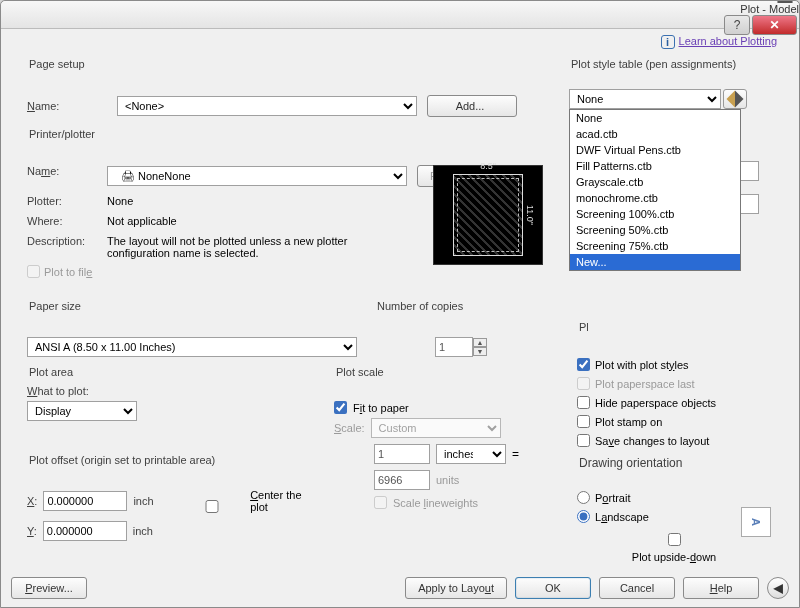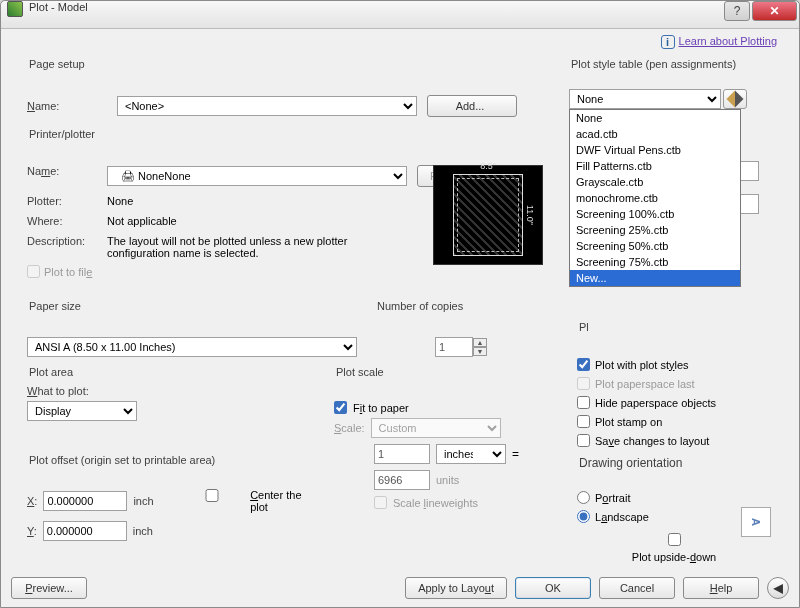--- a/index.html
+++ b/index.html
@@ -1,20 +1,20 @@
 <!DOCTYPE html>
 <html><head>
 <meta charset="utf-8">
 <style>
 * { box-sizing: border-box; margin: 0; padding: 0; font-family: "Segoe UI", Tahoma, sans-serif; font-size: 11px; }
 body { background: #e8e8e8; width: 800px; height: 608px; overflow: hidden; position: relative; }
 
 .window { position: absolute; top: 0; left: 0; width: 800px; height: 608px; background: #f0f0f0; border: 1px solid #8a8a8a; border-radius: 5px 5px 0 0; box-shadow: 0 0 8px rgba(0,0,0,.3); }
 
-.titlebar { height: 28px; background: linear-gradient(#f7f7f7,#e4e4e4); border-bottom: 1px solid #bbb; display: flex; align-items: flex-start; border-radius: 5px 5px 0 0; }
+.titlebar { height: 28px; background: linear-gradient(#f7f7f7,#e4e4e4); border-bottom: 1px solid #bbb; display: flex; align-items: flex-end; border-radius: 5px 5px 0 0; flex-direction: column; }
 .titlebar .app-icon { width: 16px; height: 16px; margin: 0 6px; background: linear-gradient(45deg,#2e7d32,#8bc34a); border: 1px solid #555; border-radius: 2px; }
 .titlebar .title { flex: 1; color: #333; }
 .titlebar .btns { display: flex; }
 .titlebar .btn { width: 30px; height: 20px; margin-right: 2px; background: linear-gradient(#e8e8e8,#d0d0d0); border: 1px solid #8a8a8a; border-radius: 3px; display:flex;align-items:center;justify-content:center; color:#444; font-size:12px;}
 .titlebar .help-btn { width: 26px; }
 .titlebar .close { background: linear-gradient(#e78,#c22b2b); color:#fff; width:45px; font-weight:bold;}
 
 .body { position: absolute; top: 28px; left: 0; right: 0; bottom: 0; padding: 8px 10px 10px 10px; }
 
 .link-learn { position:absolute; right:22px; top:6px; color:#6a3fb5; text-decoration:underline; }
@@ -71,21 +71,21 @@
 #g-scale .chk{margin-top:16px;}
 #g-scale input[type=text]{width:56px;}
 #g-scale select{width:70px;}
 #g-scale .row.indent{margin-left:40px;margin-top:6px;}
 .eq{font-size:12px;}
 
 
 #g-offset{top:426px;left:18px;width:298px;height:80px;border:none;}
 #g-offset .row{display:flex;align-items:center;gap:6px;margin-top:16px;}
 #g-offset input{width:84px;}
-#g-offset .center{margin-left:18px;display:flex;align-items:flex-start;gap:4px;}
+#g-offset .center{margin-left:18px;display:flex;align-items:flex-end;gap:4px;}
 #g-offset .row2{margin-top:8px;}
 
 
 .rcol{position:absolute;left:568px;top:30px;width:210px;}
 #g-pst{height:54px;position:relative;border:none;padding:0;}
 #g-pst .row{display:flex;align-items:center;gap:2px;margin-top:18px;}
 #g-pst select{width:152px;}
 .btn-icon{width:24px;height:20px;border:1px solid #999;background:linear-gradient(#fdfdfd,#e6e6e6);border-radius:3px;display:flex;align-items:center;justify-content:center;}
 .pencil{width:12px;height:12px;background:linear-gradient(45deg,#c8a050 50%,#555 50%);transform:rotate(45deg);}
 
@@ -259,21 +259,20 @@
     <div class="ghost-sel g2"></div>
 
     <div class="dd-list">
       <div>None</div>
       <div>acad.ctb</div>
       <div>DWF Virtual Pens.ctb</div>
       <div>Fill Patterns.ctb</div>
       <div>Grayscale.ctb</div>
       <div>monochrome.ctb</div>
       <div>Screening 100%.ctb</div>
-      <div>Screening 25%.ctb</div>
       <div>Screening 50%.ctb</div>
       <div>Screening 75%.ctb</div>
       <div class="sel">New...</div>
     </div>
 
     <fieldset id="g-opts" style="top:293px;">
       <legend>Pl</legend>
       <div class="row first chk-row">
           <input type="checkbox" checked="" style="">
           <span>Plot with plot st<span class="underline-key">y</span>les</span>

